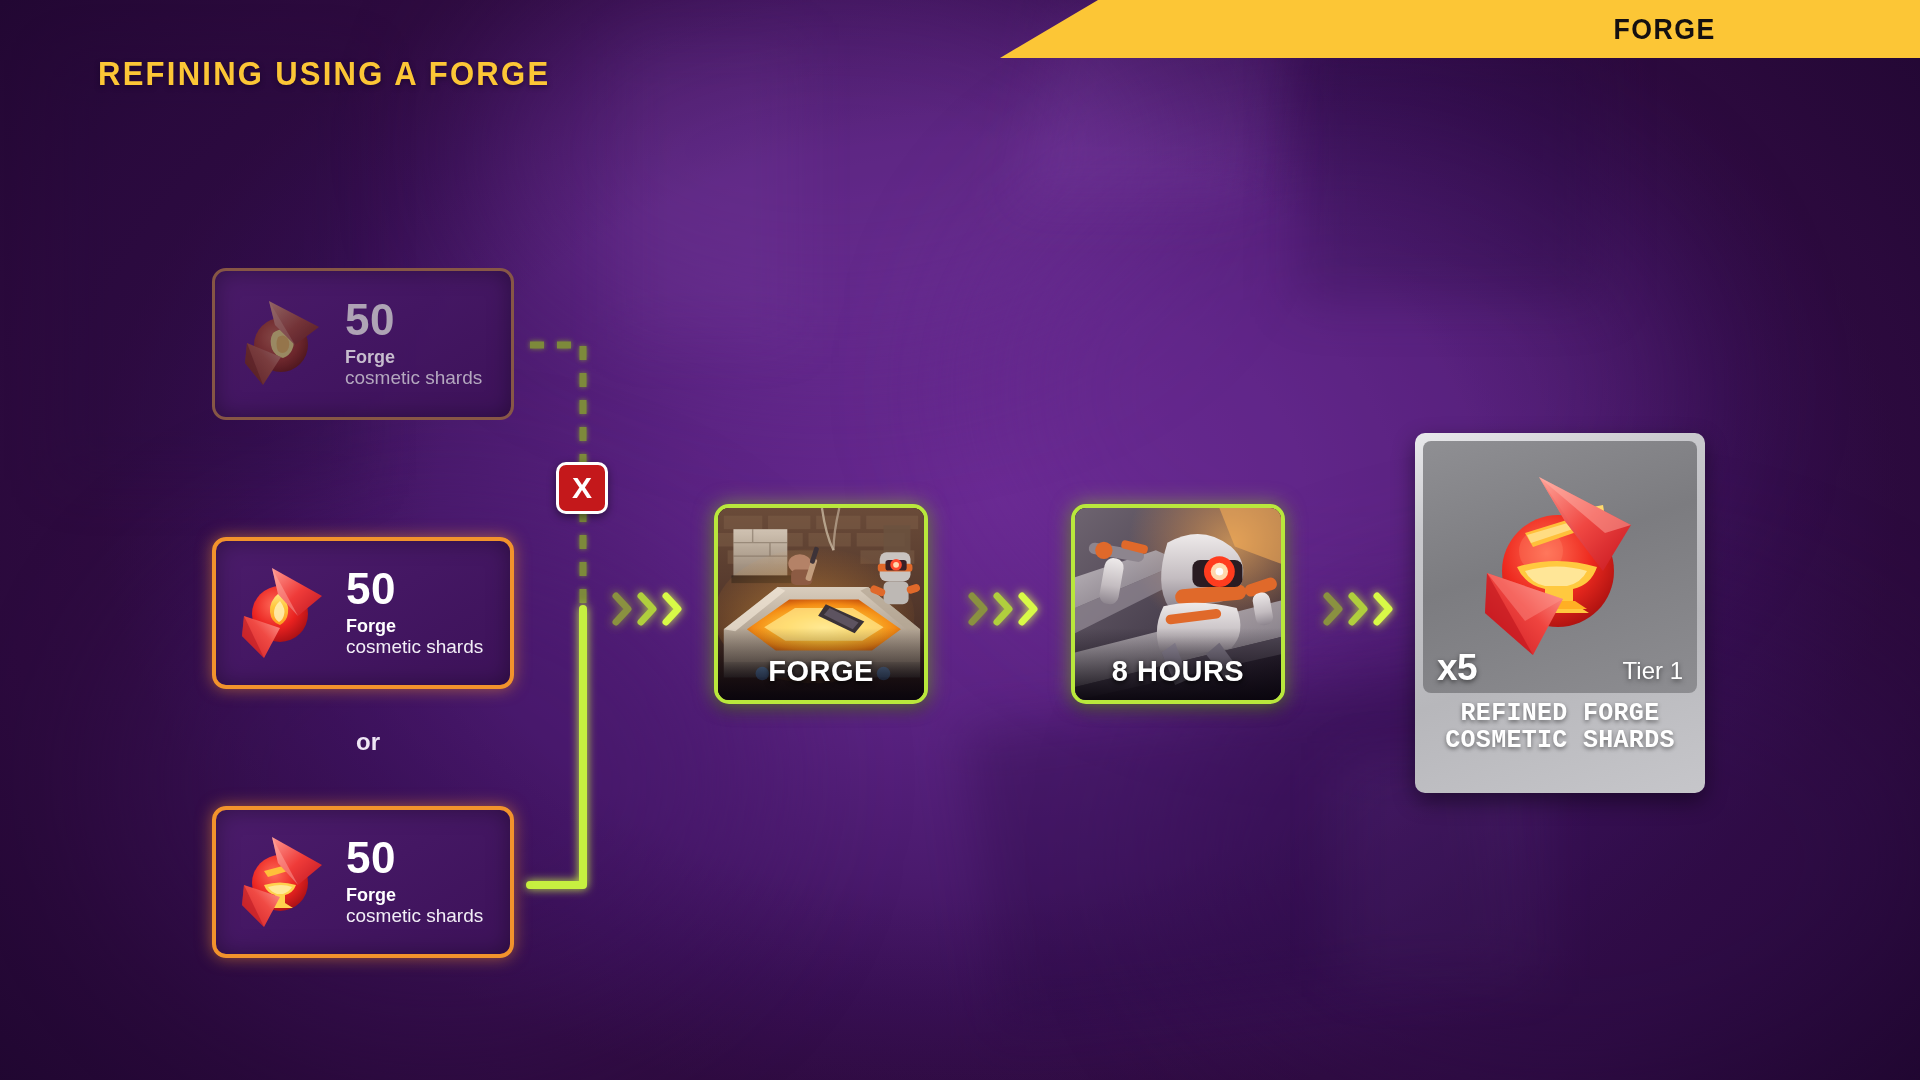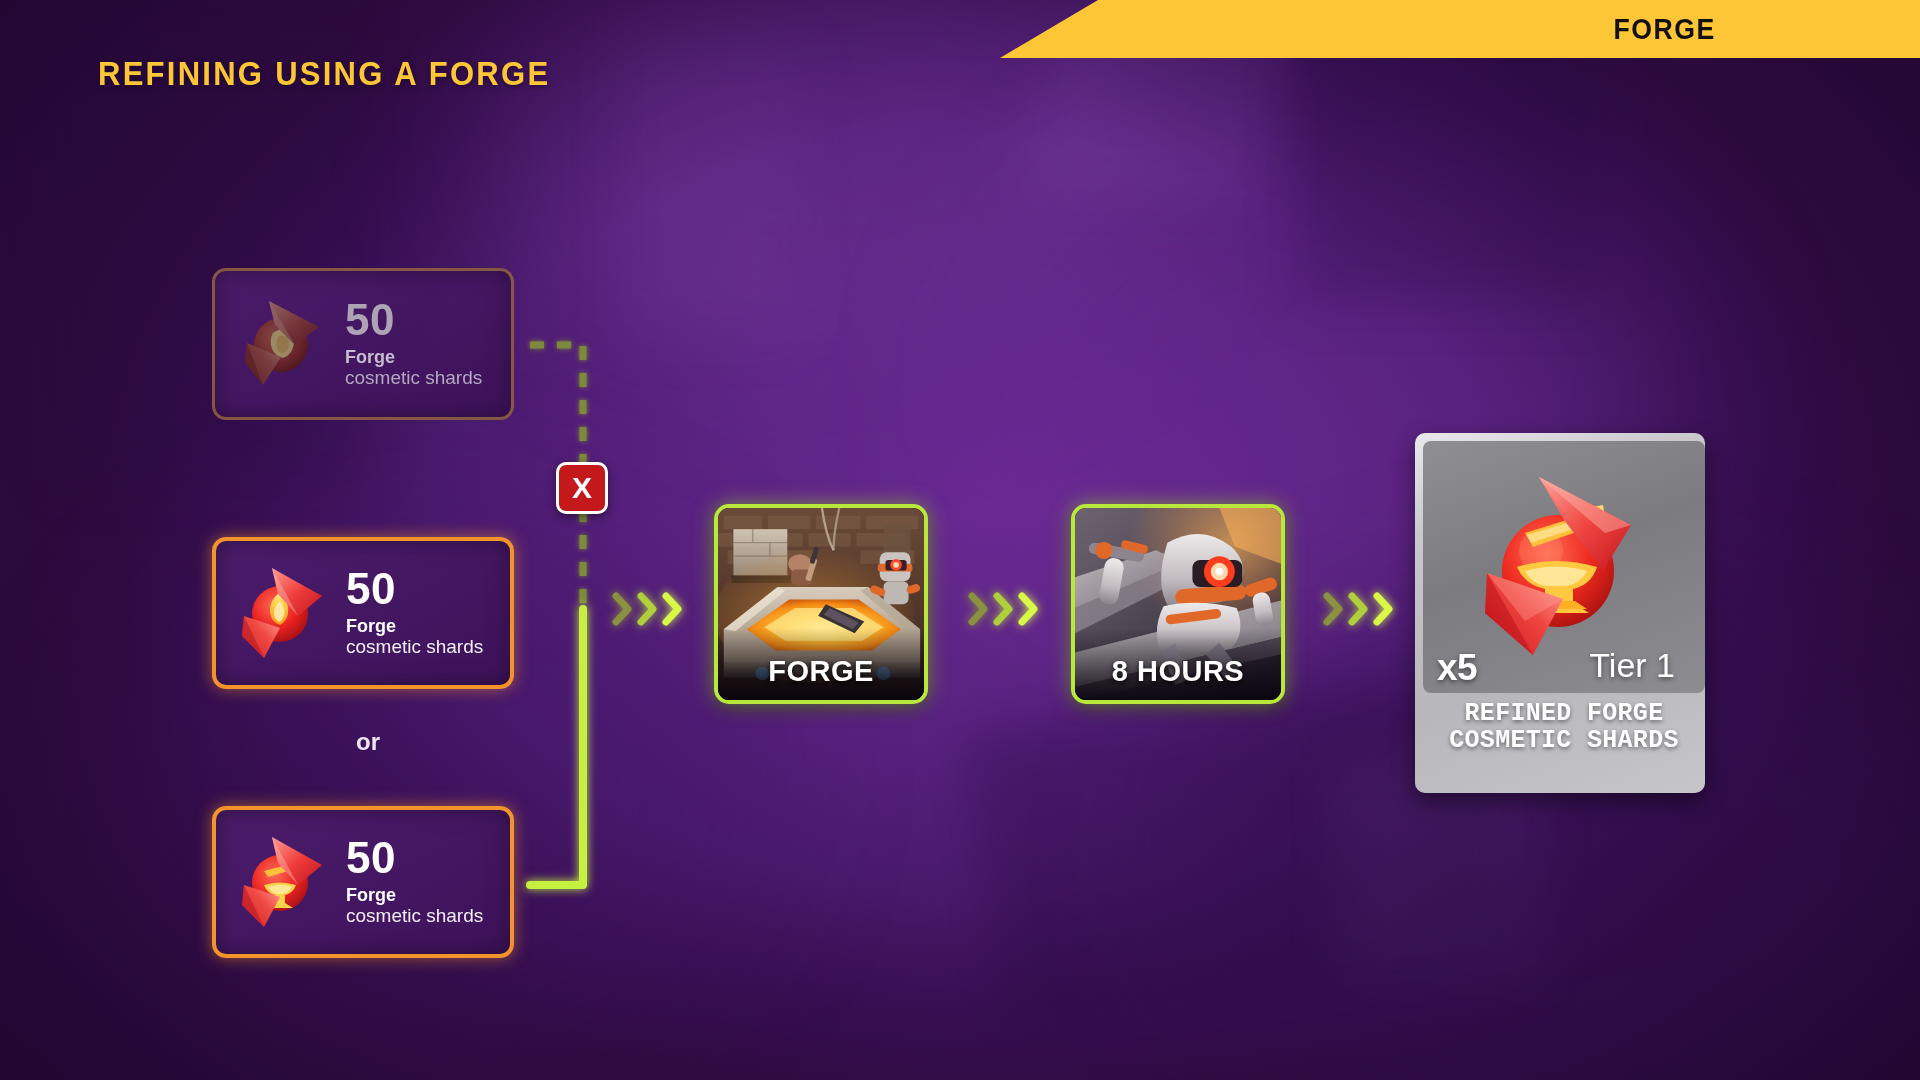--- a/index.html
+++ b/index.html
@@ -121,35 +121,35 @@
     text-shadow:0 2px 5px rgba(0,0,0,.85);
   }
   .tile .shade { position:absolute; left:0; right:0; bottom:0; height:72px;
     background:linear-gradient(to top, rgba(8,4,12,.92), rgba(8,4,12,0)); }
   #tile-forge { left:714px; top:504px; }
   #tile-time  { left:1071px; top:504px; }
 
   
   #result-card {
     position:absolute; left:1415px; top:433px; width:290px; height:360px;
-    border-radius:10px; padding:8px 0 0 8px;
+    border-radius:10px; padding:8px 8px 0 8px;
     background:linear-gradient(160deg,#e9e9ec 0%, #c9c9cd 22%, #b7b7bb 60%, #c6c6ca 100%);
     box-shadow:0 8px 22px rgba(0,0,0,.45);
   }
   #result-inner {
     position:relative; width:100%; height:252px; border-radius:8px; overflow:hidden;
     background:linear-gradient(160deg,#8f8f93 0%, #7c7c80 45%, #8d8d91 100%);
   }
   #result-icon { position:absolute; left:32px; top:18px; width:218px; height:218px; }
   #res-count {
     position:absolute; left:14px; bottom:4px; font-size:37px; font-weight:bold;
     color:#ffffff; text-shadow:0 2px 5px rgba(0,0,0,.55); letter-spacing:-.5px;
   }
   #res-tier {
-    position:absolute; right:30px; bottom:8px; font-size:34px; font-weight:400;
+    position:absolute; right:14px; bottom:8px; font-size:24px; font-weight:400;
     color:#ffffff; text-shadow:0 2px 5px rgba(0,0,0,.5);margin-left:44px;
   }
   #res-name {
     margin-top:7px; text-align:center; color:#ffffff; font-weight:bold;
     font-size:25px; line-height:1.08; letter-spacing:.3px;
     text-shadow:0 2px 4px rgba(0,0,0,.45);
     font-family:Liberation Mono, monospace;
   }
 </style>
 </head>

